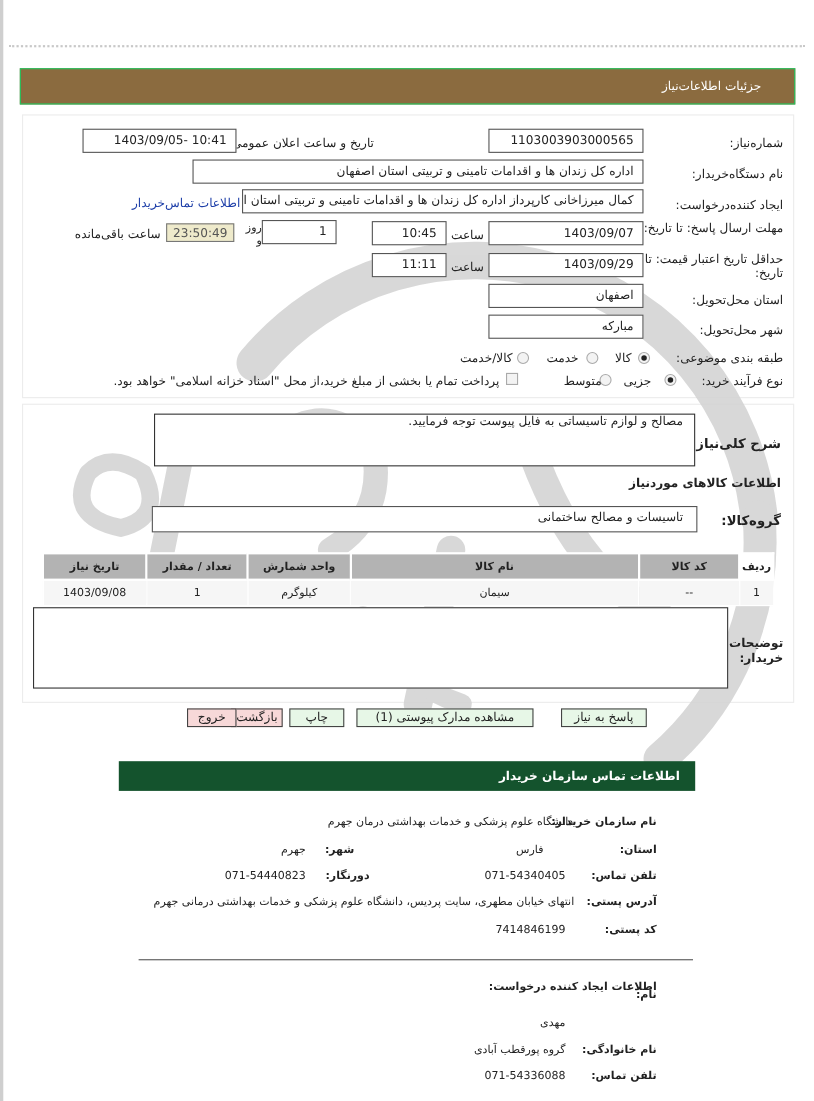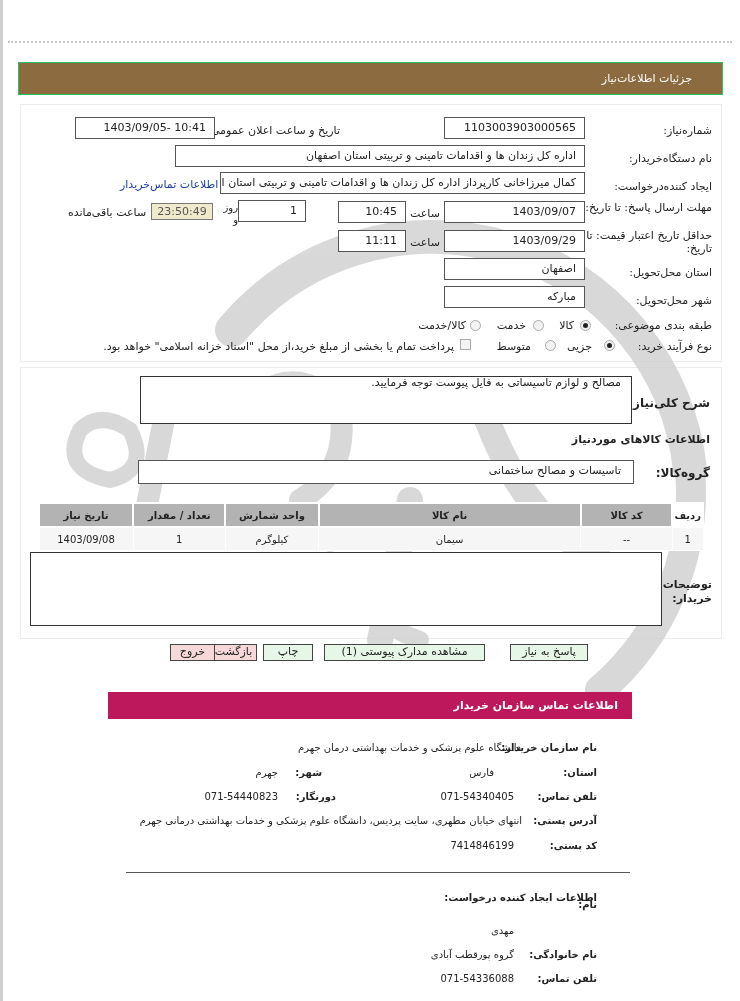--- a/index.html
+++ b/index.html
@@ -38,21 +38,21 @@
   table.items th { background:#b3b3b3; color:#222; font-weight:bold; font-size:10px; height:20px; border:2px solid #fff; text-align:center; }
   table.items th:first-child { background:#fff; color:#222; }
   table.items td { background:#f6f6f6; font-size:10px; height:20px; text-align:center; border:1px solid #fff; }
   .btn {
     position:absolute; height:17px; box-sizing:border-box; border:1px solid #444; font-size:11px; line-height:14px;
     text-align:center; color:#222;
   }
   .btn.green { background:#e7f7e7; }
   .btn.red { background:#f7d8d8; }
   .contact-header {
-    position:absolute; left:108px; top:692px; width:524px; height:27px; background:#be185d;
+    position:absolute; left:108px; top:692px; width:524px; height:27px; background:#14532d;
   }
   .contact-header span { position:absolute; right:14px; top:7px; color:#fff; font-weight:bold; font-size:11px; }
   .small { font-size:10px; }
   .hr { position:absolute; left:126px; top:872px; width:504px; height:0; border-top:1px solid #555; }
 </style>
 </head>
 <body>
 
 <div class="left-border"></div>
 <div class="dotted-rule"></div>
@@ -113,21 +113,21 @@
 <span class="lbl" style="right:166px;top:319px;">کالا</span>
 <span class="radio" style="left:533px;top:320px;"></span>
 <span class="lbl" style="right:214px;top:319px;">خدمت</span>
 <span class="radio" style="left:470px;top:320px;"></span>
 <span class="lbl" style="right:274px;top:319px;">کالا/خدمت</span>
 
 <span class="lbl" style="right:28px;top:340px;">نوع فرآیند خرید:</span>
 <span class="radio on" style="left:604px;top:340px;"></span>
 <span class="lbl" style="right:148px;top:340px;">جزیی</span>
 <span class="radio" style="left:545px;top:340px;"></span>
-<span class="lbl" style="right:209px;top:340px;">متوسط</span>
+<span class="lbl" style="right:193px;top:340px;">متوسط</span>
 <span class="check" style="left:460px;top:339px;"></span>
 <span class="lbl" style="right:286px;top:340px;">پرداخت تمام یا بخشی از مبلغ خرید،از محل "اسناد خزانه اسلامی" خواهد بود.</span>
 
 <span class="lbl bold" style="right:30px;top:396px;font-size:12px;">شرح کلی‌نیاز:</span>
 <div class="box" style="left:140px;top:376px;width:492px;height:48px;line-height:12px;padding:0 10px;border-color:#333;">مصالح و لوازم تاسیساتی به فایل پیوست توجه فرمایید.</div>
 
 <span class="lbl bold" style="right:30px;top:433px;">اطلاعات  کالاهای موردنیاز</span>
 
 <span class="lbl bold" style="right:30px;top:466px;font-size:12px;">گروه‌کالا:</span>
 <div class="box" style="left:138px;top:460px;width:496px;height:24px;padding:0 12px;">تاسیسات و مصالح ساختمانی</div>

